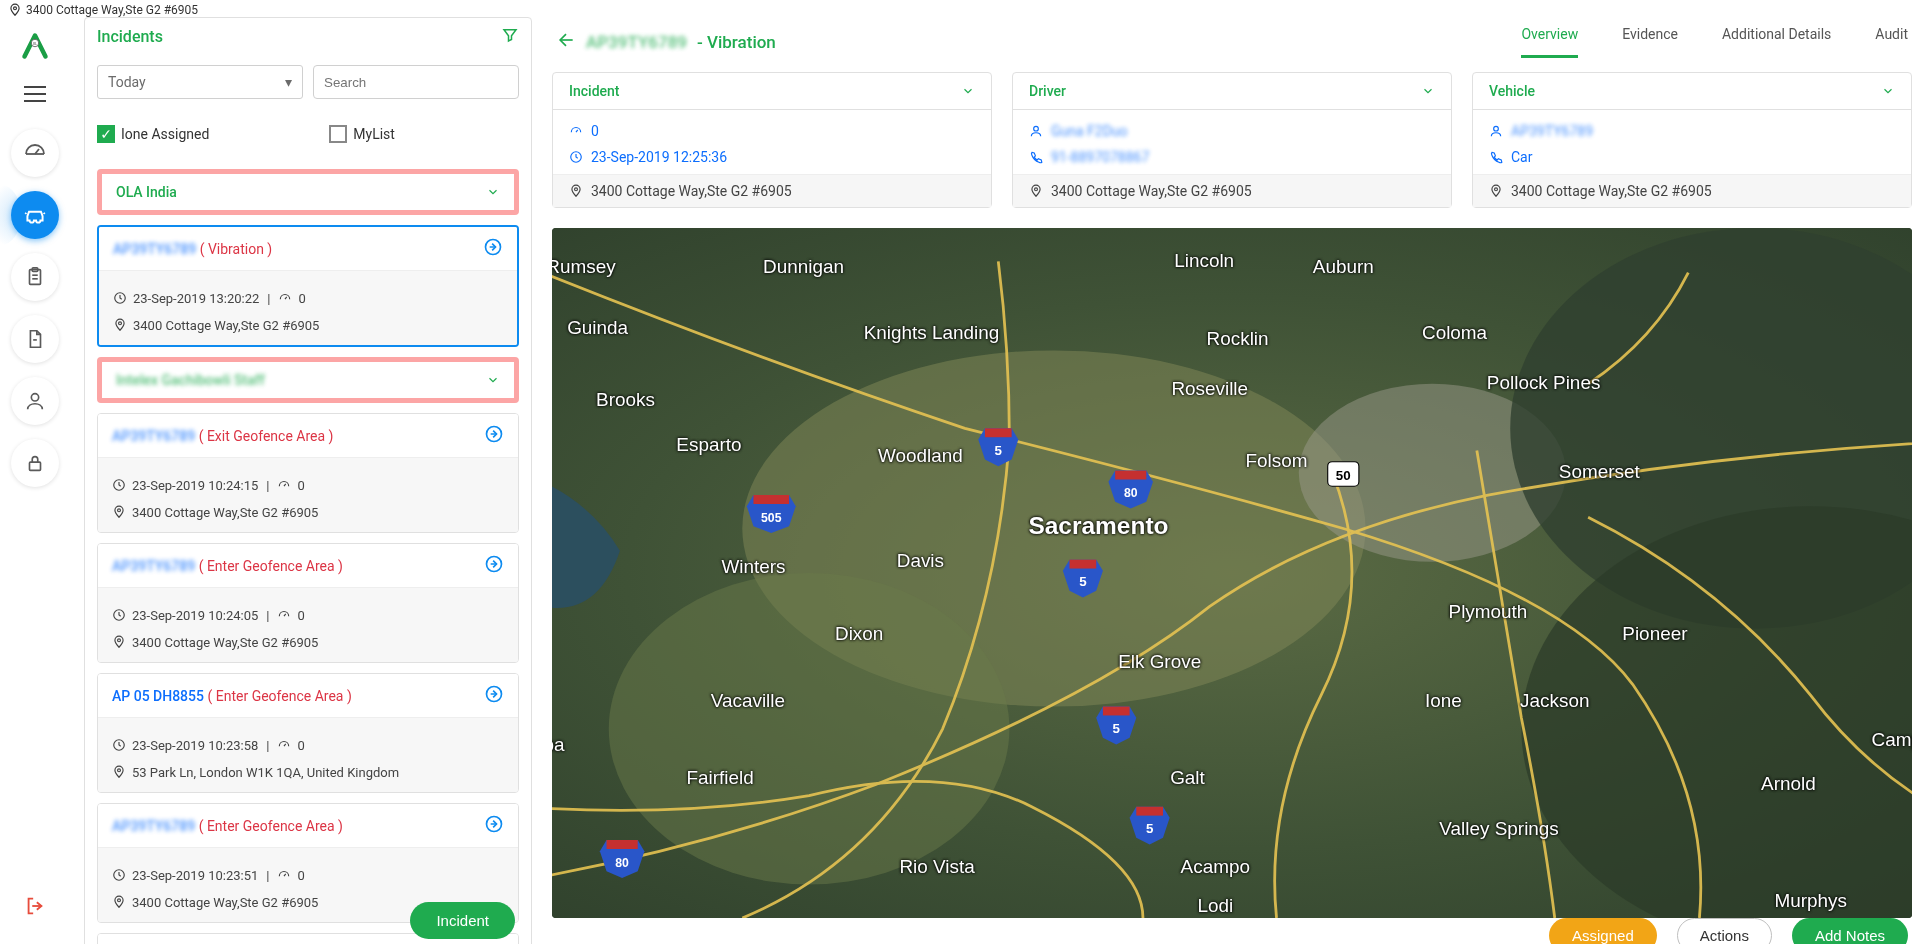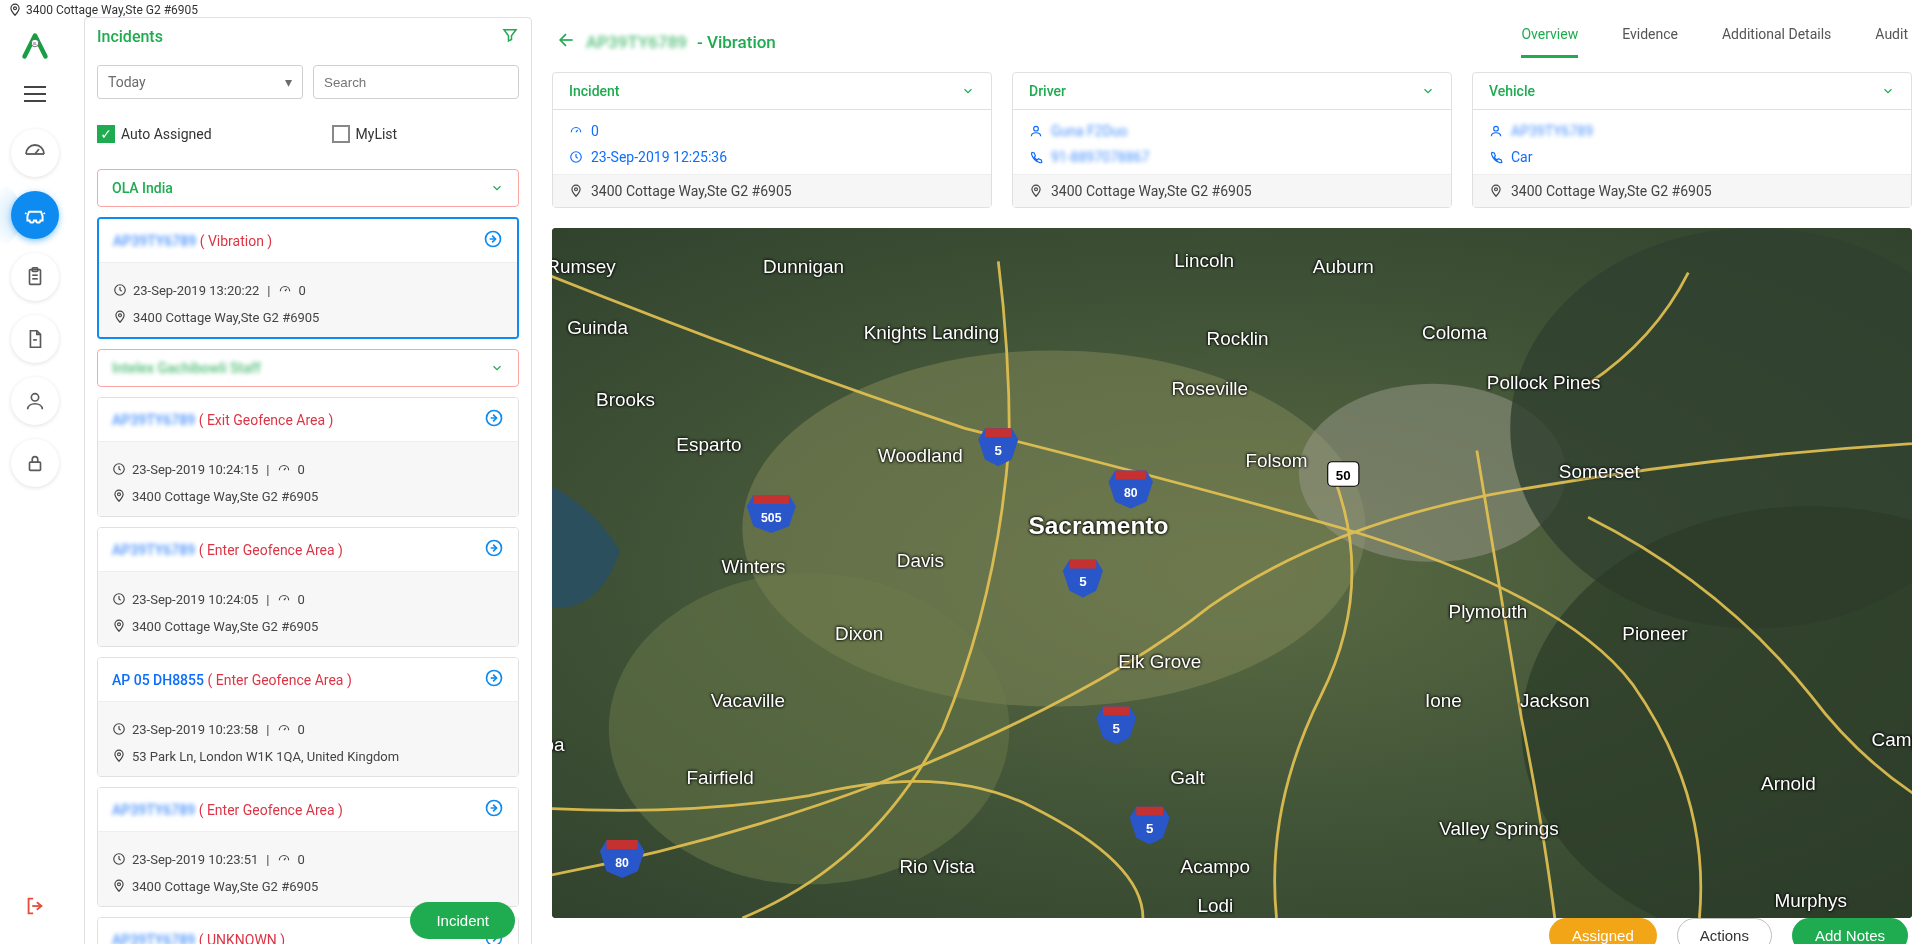--- a/index.html
+++ b/index.html
@@ -21,21 +21,21 @@
 .panel-title { color: #1fab4f; font-weight: 500; font-size: 16px; }
 .filter-icon { color: #1fab4f; }
 .filter-row { display: flex; gap: 10px; padding: 0 12px 10px; }
 .select-today { flex: 1; height: 34px; border: 1px solid #d0d0d0; border-radius: 3px; padding: 0 10px; display: flex; align-items: center; justify-content: space-between; cursor: pointer; background:#fff; color:#6b6b6b; }
 .search-box { flex: 1; height: 34px; border: 1px solid #d0d0d0; border-radius: 4px; padding: 0 10px; }
 .check-row { display: flex; gap: 120px; padding: 6px 12px 12px; }
 .check-item { display: flex; align-items: center; gap: 6px; cursor: pointer; }
 .chk { width: 18px; height: 18px; border: 2px solid #888; display: inline-flex; align-items: center; justify-content: center; }
 .chk.checked { background: #1fab4f; border-color: #1fab4f; color: #fff; }
 
-.group-header { margin: 4px 12px 10px; padding: 10px 14px; border: 1px solid #fca5a5; border-radius: 4px; display: flex; justify-content: space-between; align-items: center; color: #1fab4f; font-weight: 500; cursor: pointer; }
+.group-header { margin: 4px 12px 10px; padding: 10px 14px; border: 5px solid #fca5a5; border-radius: 4px; display: flex; justify-content: space-between; align-items: center; color: #1fab4f; font-weight: 500; cursor: pointer; }
 
 .incident-card { margin: 0 12px 10px; border: 1px solid #e0e0e0; border-radius: 4px; overflow: hidden; }
 .incident-card.selected { border: 2px solid #0d8bf0; }
 .card-head { display: flex; justify-content: space-between; align-items: center; padding: 10px 14px; background:#fff; }
 .veh-id { color: #0d6efd; font-weight: 500; filter: blur(2px); opacity: 0.75; }
 .veh-id.clear { filter: none; opacity: 1; }
 .inc-type { color: #dc3545; }
 .go-icon { color: #0d8bf0; }
 .card-body { background: #f7f7f7; padding: 8px 14px 12px; font-size: 13px; color: #444; border-top: 1px solid #eee; }
 .info-line { display: flex; align-items: flex-start; gap: 6px; margin-top: 12px; }
@@ -161,21 +161,21 @@
   <div class="filter-row">
     <div class="select-today">
       <span>Today</span>
       <span>▾</span>
     </div>
     <input class="search-box" placeholder="Search" style="">
   </div>
   <div class="check-row">
     <label class="check-item">
       <span class="chk checked">✓</span>
-      <span>Auto Assigned</span>
+      <span>Ione Assigned</span>
     </label>
     <label class="check-item">
       <span class="chk"></span>
       <span>MyList</span>
     </label>
   </div>
 
   <div class="scroll-list">
 
     <div class="group-header">

